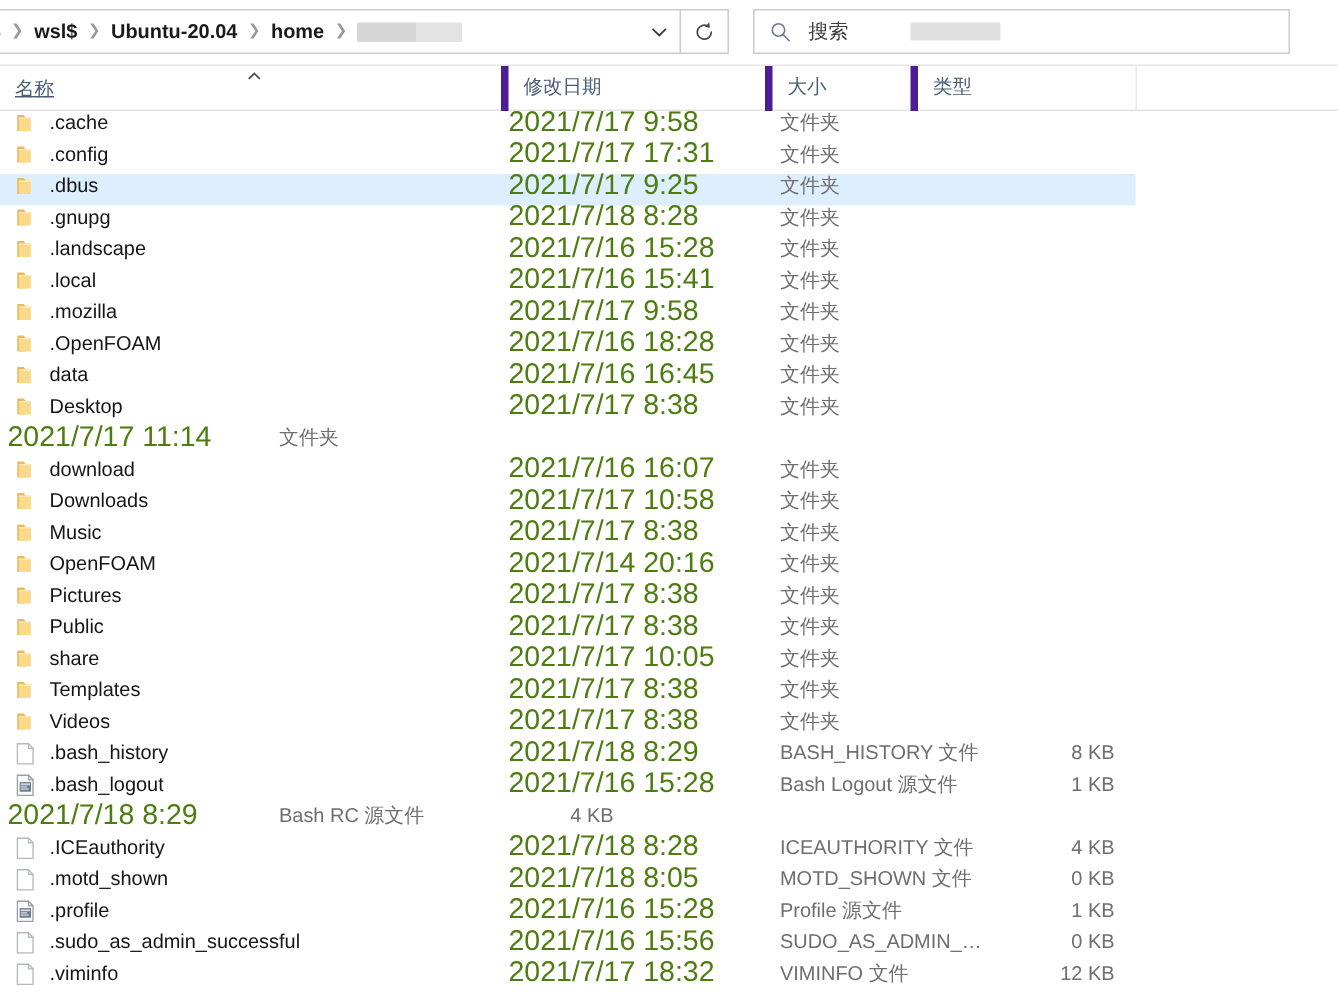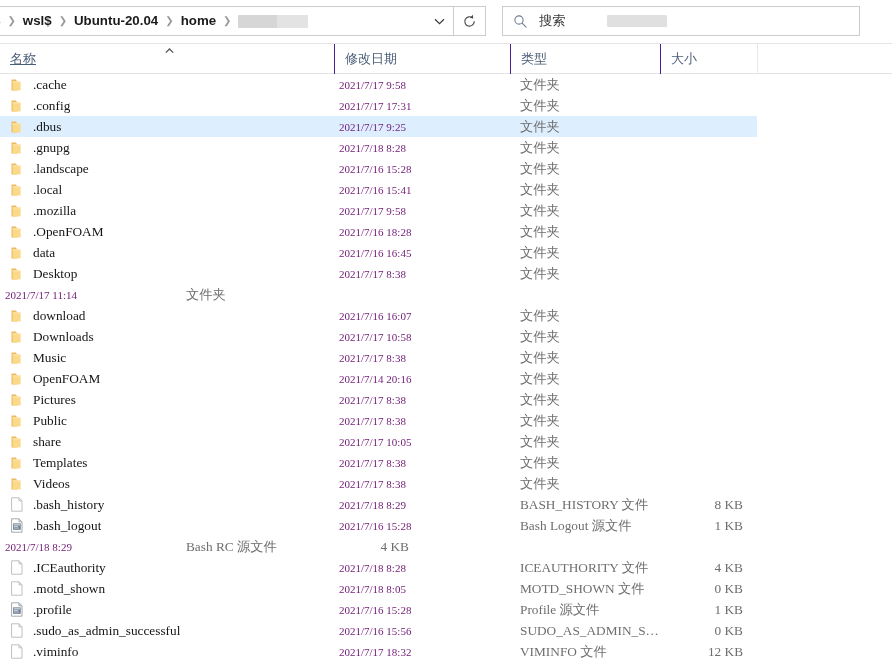--- a/index.html
+++ b/index.html
@@ -128,21 +128,21 @@
   .col-header .cell {
     font-size: 13px;
     color: #4a5d78;
     height: 30px;
     line-height: 30px;
     padding-left: 10px;
     position: relative;
     white-space: nowrap;
     overflow: hidden;
   }
-  .col-header .cell + .cell { border-left: 1px solid #4c1d95; }
+  .col-header .cell + .cell { border-left: 5px solid #4c1d95; font-family: Liberation Mono, monospace; }
   .c-name { width: 334px; text-decoration: underline; }
   .c-date { width: 176px; }
   .c-type { width: 150px; }
   .c-size { width: 97px; }
   .c-tail { width: 135px; border-left: 1px solid #e8e8e8; height: 30px; }
   .sort-caret {
     position: absolute;
     left: 163px;
     top: 2px;
     width: 12px; height: 10px;
@@ -159,24 +159,23 @@
   }
   .row {
     height: 21px;
     display: flex;
     align-items: center;
     width: 892px;
   }
   .row.selected .rowhit { background: #ddeeff; }
   .rowhit {
     display: flex;
-    align-items: center;
+    align-items: flex-start;
     width: 757px;
     height: 21px;
-    font-family: Liberation Serif, serif;
   }
   .cell-name {
     width: 334px;
     display: flex;
     align-items: center;
     padding-left: 8px;
     overflow: hidden;
   }
   .ico {
     flex: 0 0 18px;
@@ -190,22 +189,22 @@
   .fname {
     font-size: 13.3px;
     color: #151515;
     line-height: 16px;
     white-space: nowrap;
     overflow: hidden;
     text-overflow: ellipsis;
   }
   .cell-date {
     width: 176px;
-    font-size: 11px;
-    color: #701a75;
+    font-size: 19px;
+    color: #4d7c0f;
     padding-left: 5px;
     white-space: nowrap;
     line-height: 16px;
   }
   .cell-type {
     width: 150px;
     font-size: 13.3px;
     color: #6e6e6e;
     padding-left: 10px;
     white-space: nowrap;
@@ -271,22 +270,22 @@
 <div class="col-header">
   <div class="cell c-name">
     <span>名称</span>
     <span class="sort-caret">
       <svg width="9" height="6" viewBox="0 0 9 6">
           <path d="M0.8 4.6 L4.5 1 L8.2 4.6" fill="none" stroke="#555" stroke-width="1.3"></path>
         </svg>
     </span>
   </div>
   <div class="cell c-date">修改日期</div>
+  <div class="cell c-size">大小</div>
   <div class="cell c-type">类型</div>
-  <div class="cell c-size">大小</div>
   <div class="c-tail"></div>
 </div>
 
 <div class="filelist">
     <div class="row">
       <div class="rowhit">
         <div class="cell-name">
           <span class="ico">
             <svg width="15" height="14" viewBox="0 0 15 14">
               <path d="M1.5 1.6 h4.3 l1.2 1.5 h0.3 v9.3 h-5.8 z" fill="#edb95e"></path>

